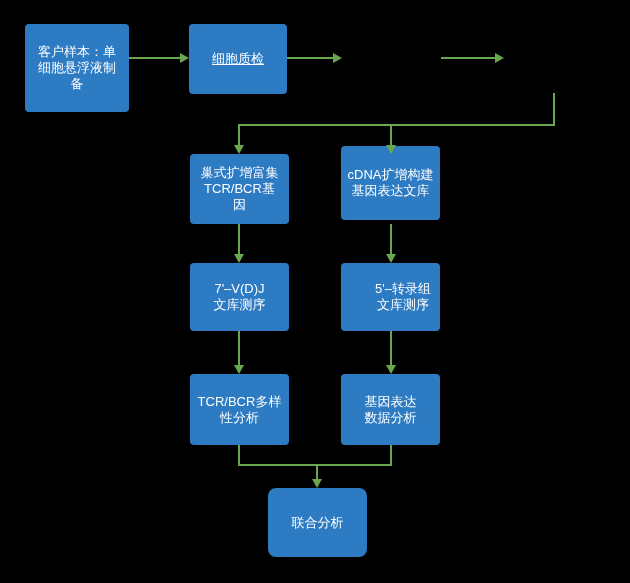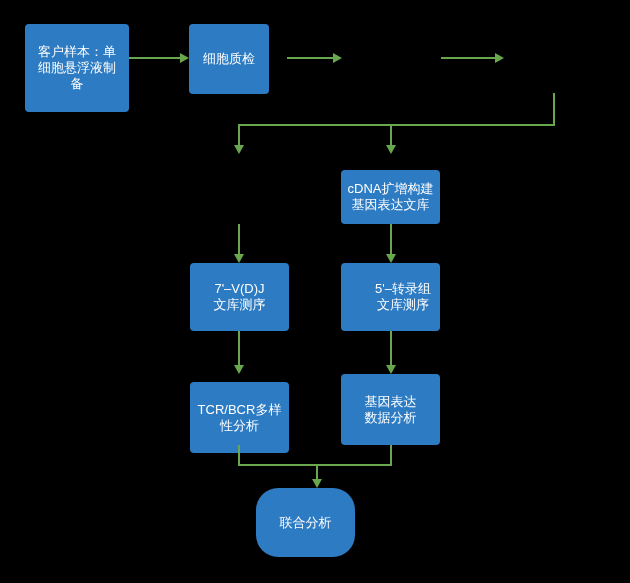--- a/index.html
+++ b/index.html
@@ -48,36 +48,39 @@
   }
 </style>
 </head>
 <body>
 
 <div class="canvas">
 
   <div class="node" style="left:25px;top:24px;width:104px;height:88px;">客户样本：单
 细胞悬浮液制
 备</div>
-  <div class="node" style="left:189px;top:24px;width:80px;height:70px;">细胞质检</div>
+  <div class="node" style="left:189px;top:24px;width:98px;height:70px;text-decoration:underline;">细胞质检</div>
 
-  <div class="node" style="left:341px;top:170px;width:99px;height:54px;">cDNA扩增构建
+  <div class="node" style="left:190px;top:154px;width:99px;height:70px;">巢式扩增富集
+TCR/BCR基
+因</div>
+  <div class="node" style="left:341px;top:146px;width:99px;height:74px;">cDNA扩增构建
 基因表达文库</div>
 
   <div class="node" style="left:190px;top:263px;width:99px;height:68px;">7'–V(D)J
 文库测序</div>
   <div class="node" style="left:341px;top:263px;width:99px;height:68px;padding-left:29px;">5'–转录组
 文库测序</div>
 
-  <div class="node" style="left:190px;top:374px;width:99px;height:71px;margin-top:8px;">TCR/BCR多样
+  <div class="node" style="left:190px;top:374px;width:99px;height:71px;">TCR/BCR多样
 性分析</div>
   <div class="node" style="left:341px;top:374px;width:99px;height:71px;">基因表达
 数据分析</div>
 
-  <div class="node rounded" style="left:256px;top:488px;width:99px;height:69px;border-radius:22px;">联合分析</div>
+  <div class="node rounded" style="left:268px;top:488px;width:99px;height:69px;">联合分析</div>
 
   <div class="hline" style="left:129px;top:57px;width:53px;"></div>
   <div class="arrow-right" style="left:180px;top:53px;"></div>
 
   <div class="hline" style="left:287px;top:57px;width:48px;"></div>
   <div class="arrow-right" style="left:333px;top:53px;"></div>
 
   <div class="hline" style="left:441px;top:57px;width:56px;"></div>
   <div class="arrow-right" style="left:495px;top:53px;"></div>
 

